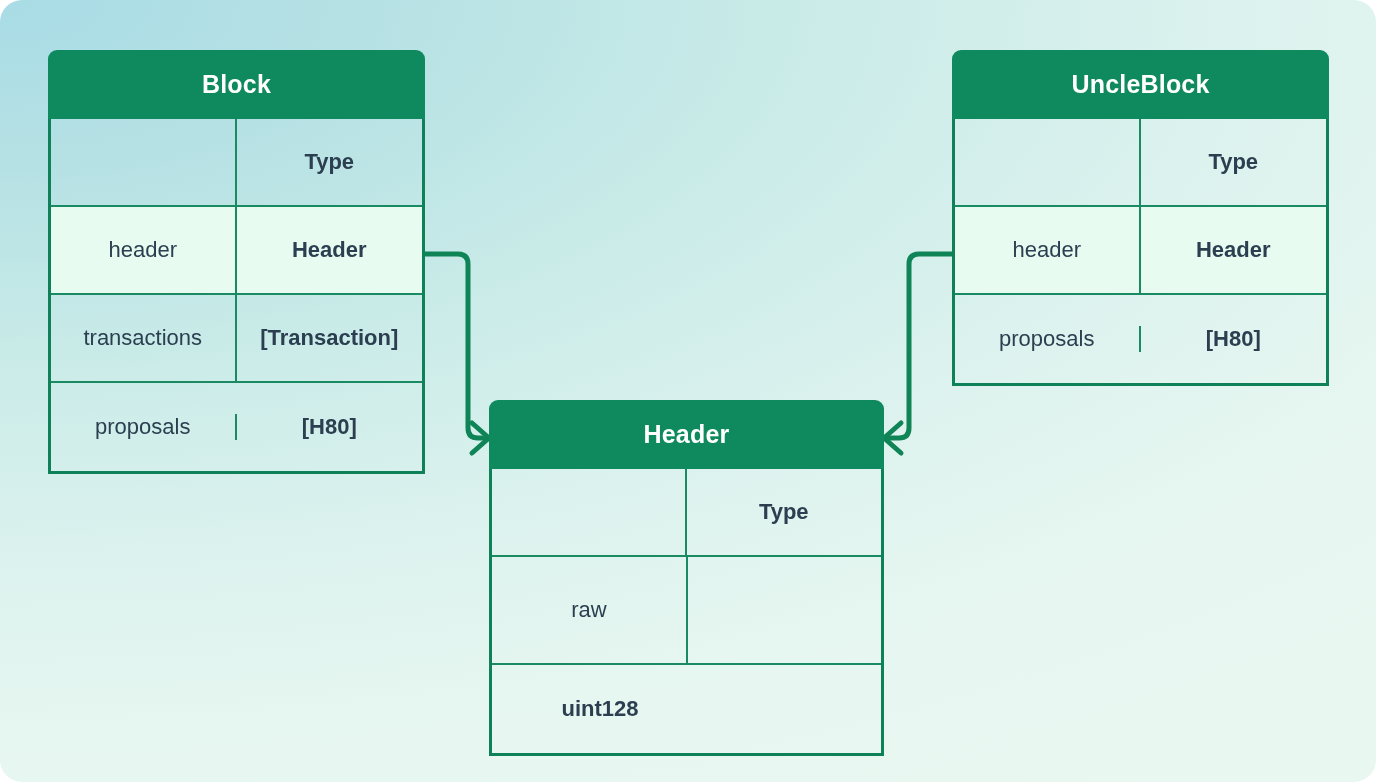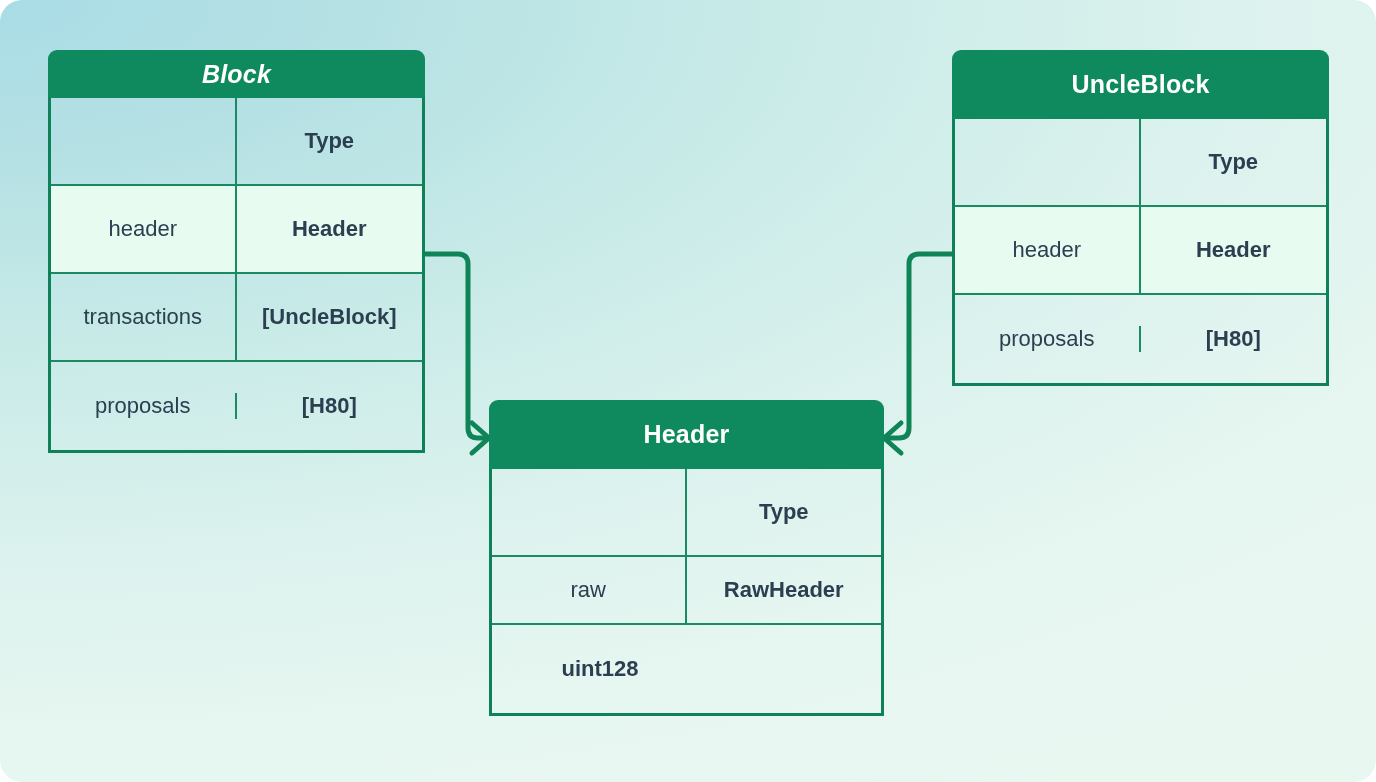--- a/index.html
+++ b/index.html
@@ -90,33 +90,33 @@
       <path d="M 472 423 L 489 438 L 472 453" fill="none" stroke="#0e8457" stroke-width="5" stroke-linecap="round" stroke-linejoin="round"></path>
     </g>
 
     <g>
       <path d="M 952 254 L 919 254 Q 909 254 909 264 L 909 428 Q 909 438 899 438 L 884 438" fill="none" stroke="#0e8457" stroke-width="5" stroke-linecap="round" stroke-linejoin="round"></path>
       <path d="M 901 423 L 884 438 L 901 453" fill="none" stroke="#0e8457" stroke-width="5" stroke-linecap="round" stroke-linejoin="round"></path>
     </g>
   </svg>
 
   <div class="entity" style="left:48px; top:50px; width:377px;">
-    <div class="entity-title" style="height:48px;font-style:italic;">Block</div>
+    <div class="entity-title" style="height:69px;">Block</div>
     <div class="entity-grid">
       <div class="row head" style="height:88px;">
         <span class="cell name" style="width:187px;"></span>
         <span class="cell type hdr" style="width:187px;">Type</span>
       </div>
       <div class="row hl" style="height:88px;">
         <span class="cell name" style="width:187px;">header</span>
         <span class="cell type" style="width:187px;">Header</span>
       </div>
       <div class="row" style="height:88px;">
         <span class="cell name" style="width:187px;">transactions</span>
-        <span class="cell type" style="width:187px;">[UncleBlock]</span>
+        <span class="cell type" style="width:187px;">[Transaction]</span>
       </div>
       <div class="row" style="height:88px;">
         <span class="cell name" style="width:187px;">proposals</span>
         <span class="cell type" style="width:187px;">[H80]</span>
       </div>
     </div>
   </div>
 
   <div class="entity" style="left:952px; top:50px; width:377px;border-radius:11px;">
     <div class="entity-title" style="height:69px;">UncleBlock</div>
@@ -136,23 +136,22 @@
     </div>
   </div>
 
   <div class="entity" style="left:489px; top:400px; width:395px;">
     <div class="entity-title" style="height:69px;">Header</div>
     <div class="entity-grid">
       <div class="row head" style="height:88px;">
         <span class="cell name" style="width:196px;"></span>
         <span class="cell type hdr" style="width:196px;">Type</span>
       </div>
-      <div class="row" style="height:68px;">
+      <div class="row" style="height:108px;">
         <span class="cell name" style="width:196px;">raw</span>
-        <span class="cell type" style="width:196px;">RawHeader</span>
       </div>
       <div class="row" style="height:88px;">
         <span class="cell type" style="width:196px;padding-left:28px;">uint128</span>
       </div>
     </div>
   </div>
 
 </div>
 
 </body></html>

